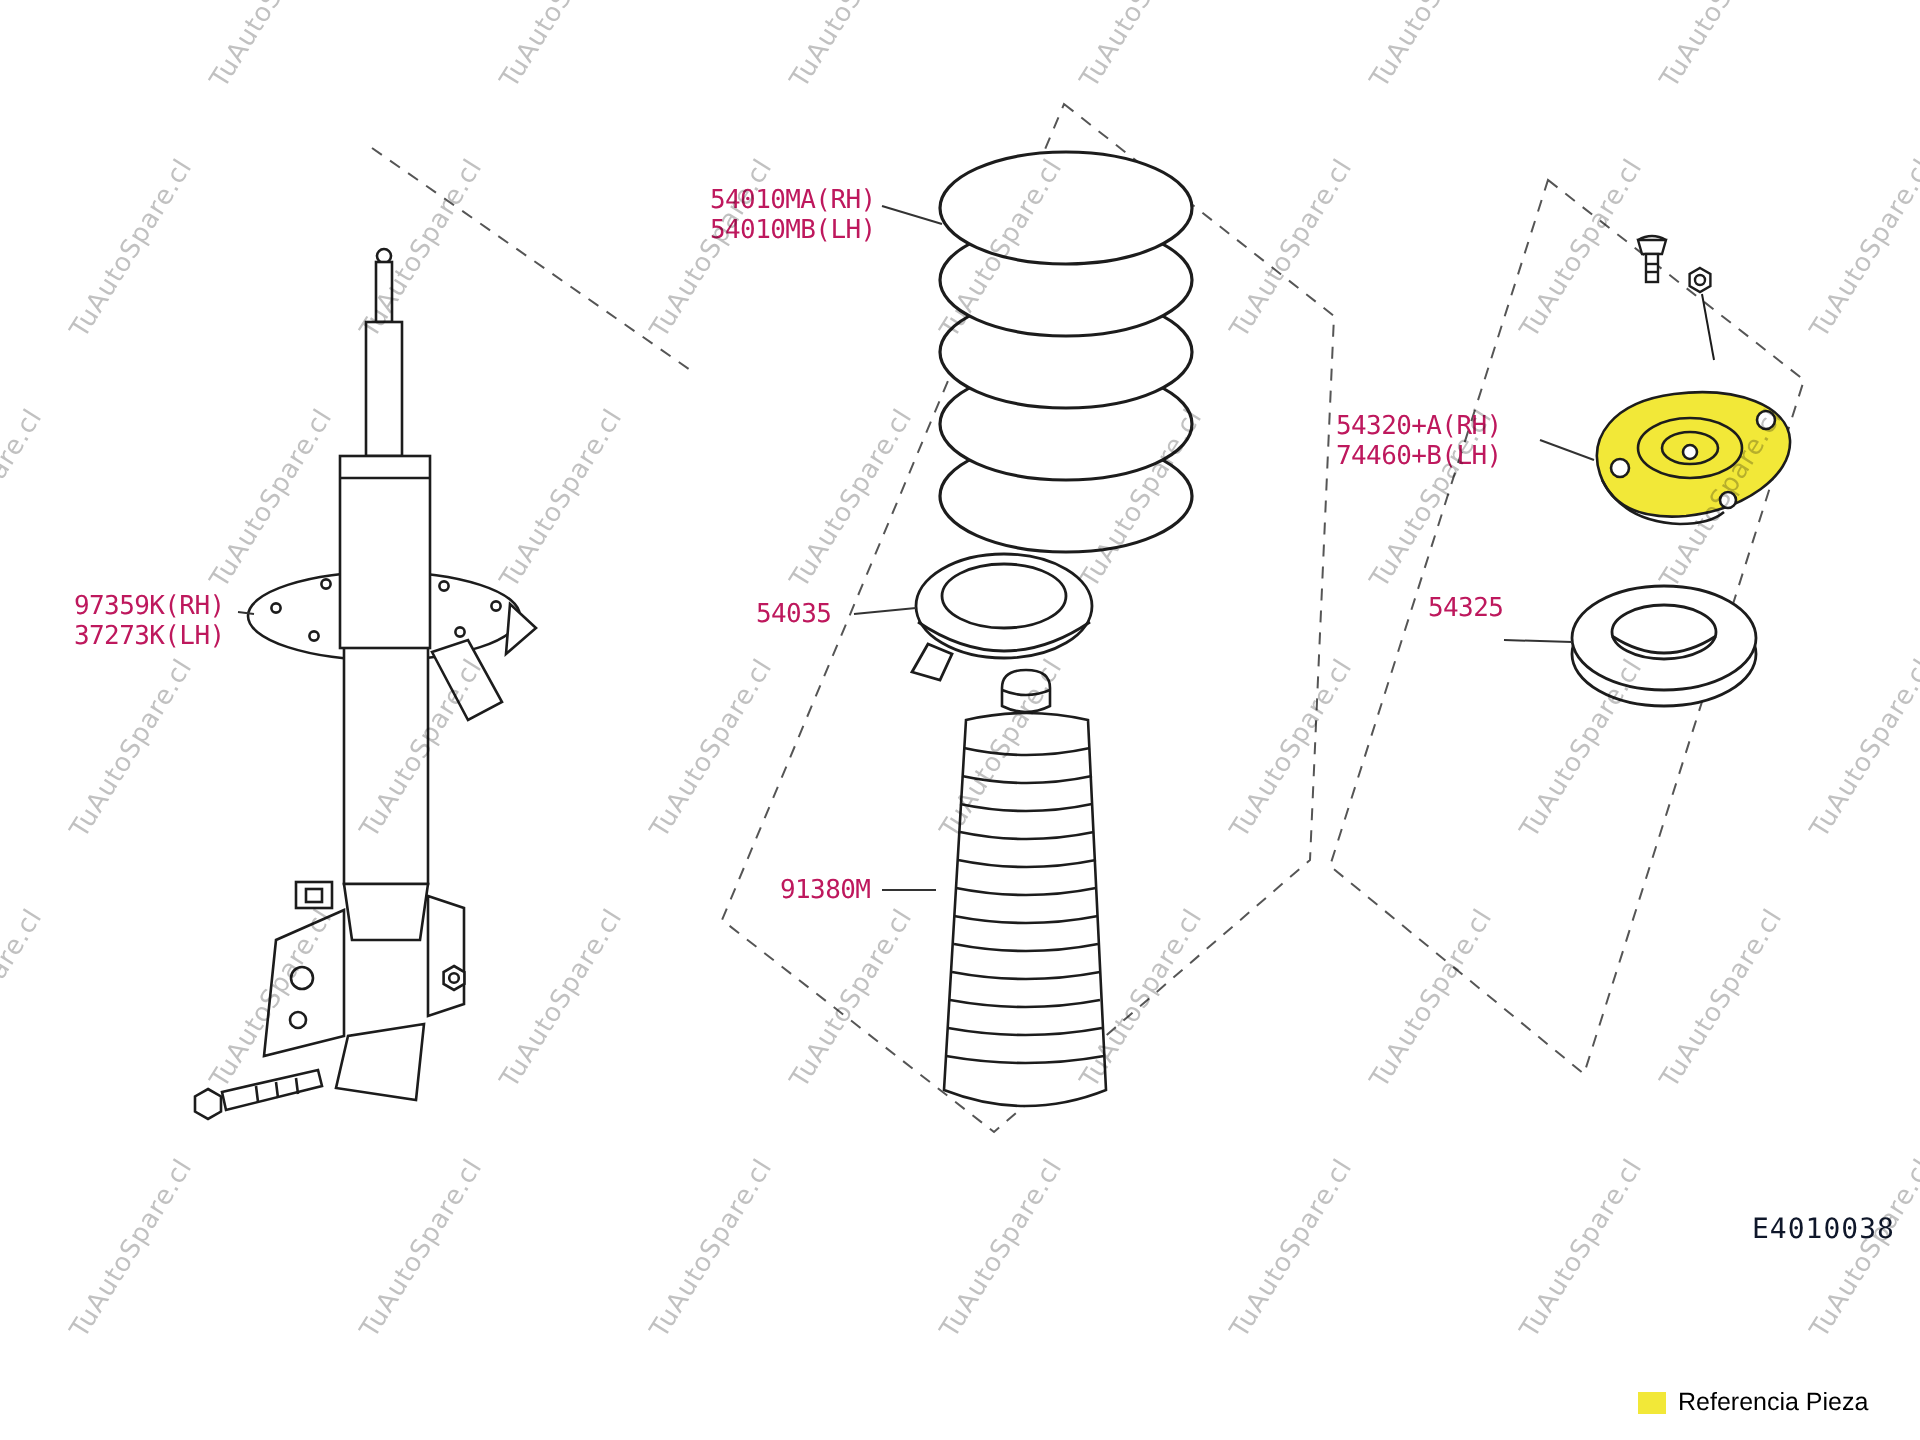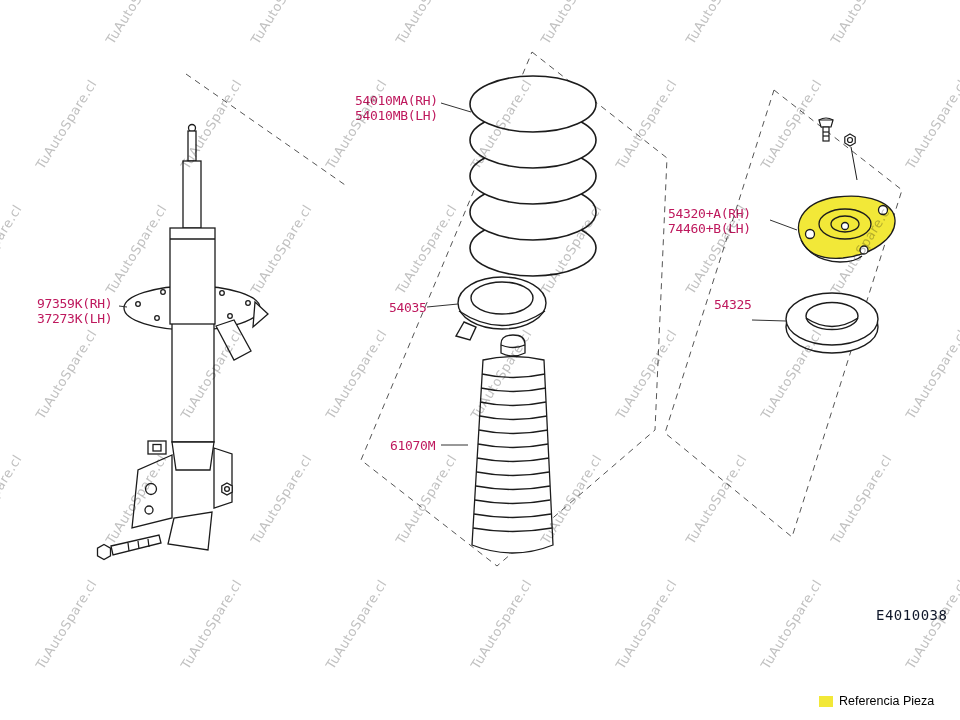--- a/index.html
+++ b/index.html
@@ -169,26 +169,26 @@
   <div class="part-label" style="left:355px;top:93px">
     <div>54010MA(RH)</div>
     <div>54010MB(LH)</div>
   </div>
 
   <div class="part-label" style="left:37px;top:296px">
     <div>97359K(RH)</div>
     <div>37273K(LH)</div>
   </div>
 
-  <div class="part-label" style="left:389px;top:300px">
+  <div class="part-label" style="left:378px;top:300px">
     <div>54035</div>
   </div>
 
   <div class="part-label" style="left:390px;top:438px">
-    <div>61070M</div>
+    <div>91380M</div>
   </div>
 
   <div class="part-label" style="left:668px;top:206px">
     <div>54320+A(RH)</div>
     <div>74460+B(LH)</div>
   </div>
 
   <div class="part-label" style="left:714px;top:297px">
     <div>54325</div>
   </div>

